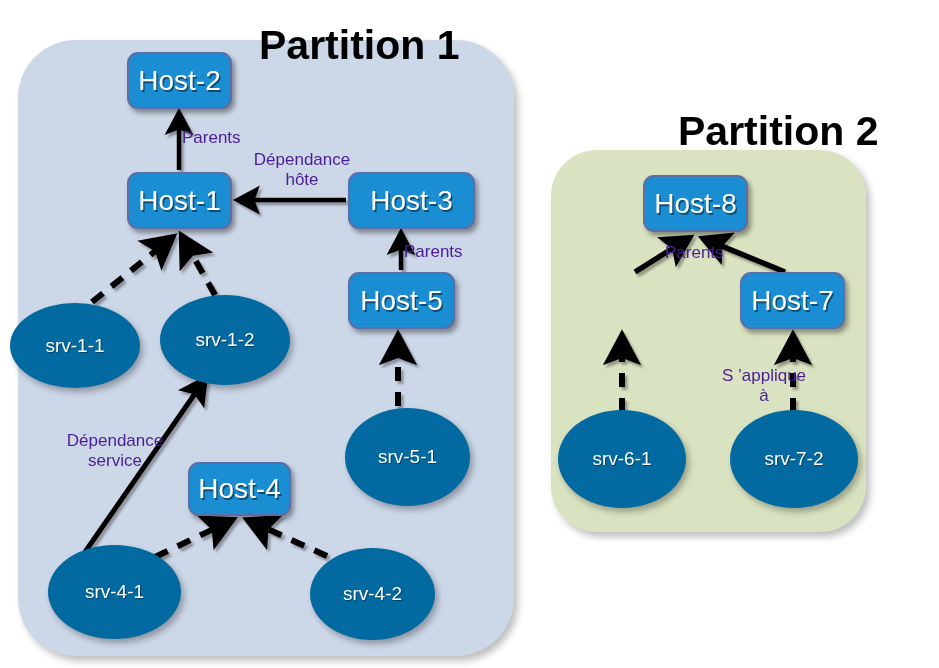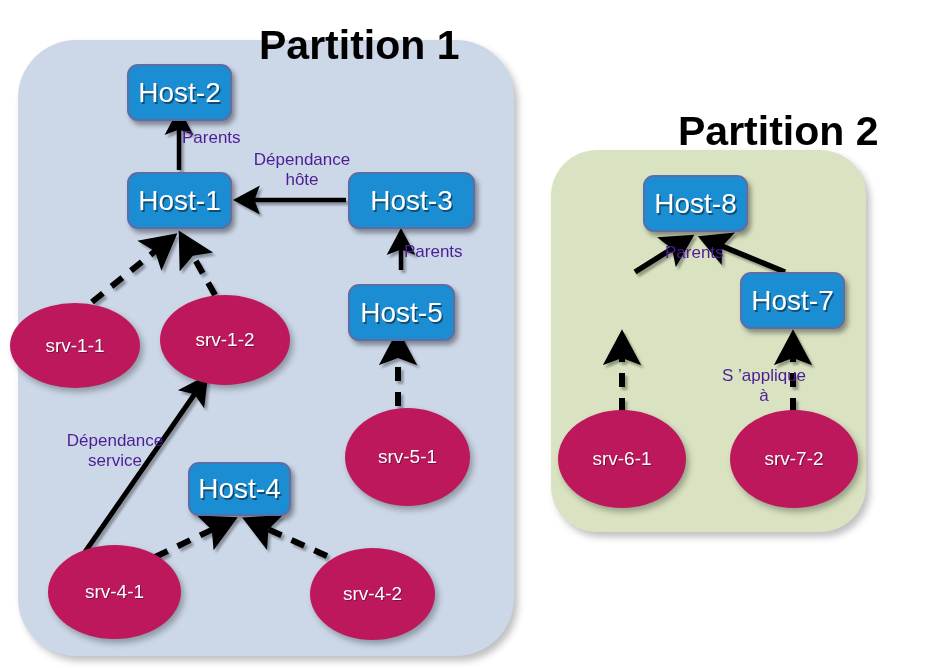--- a/index.html
+++ b/index.html
@@ -73,21 +73,21 @@
     justify-content: center;
     color: #ffffff;
     font-size: 28px;
     text-shadow: 1.5px 1.5px 0px rgba(0,0,0,0.45);
     box-sizing: border-box;
   }
 
   
   .service {
     position: absolute;
-    background: #be185d;
+    background: #0369a1;
     border-radius: 50%;
     box-shadow: 3px 4px 6px rgba(0,0,0,0.30);
     display: flex;
     align-items: center;
     justify-content: center;
     color: #ffffff;
     font-size: 19px;
     text-shadow: 1px 1px 0px rgba(0,0,0,0.35);
     box-sizing: border-box;
   }
@@ -147,30 +147,30 @@
 
       <line x1="622" y1="412" x2="622" y2="340" stroke="#000" stroke-width="6" stroke-dasharray="14,11" marker-end="url(#ah)"></line>
 
       <line x1="793" y1="412" x2="793" y2="340" stroke="#000" stroke-width="6" stroke-dasharray="14,11" marker-end="url(#ah)"></line>
     </g>
   </svg>
 
   <div class="partition-title" id="partition-1-title">Partition 1</div>
   <div class="partition-title" id="partition-2-title">Partition 2</div>
 
-  <div class="host" style="left:127px; top:52px; width:105px; height:57px;margin-top:12px;">
+  <div class="host" style="left:127px; top:52px; width:105px; height:57px;">
     <span>Host-2</span>
   </div>
   <div class="host" style="left:127px; top:172px; width:105px; height:57px;">
     <span>Host-1</span>
   </div>
   <div class="host" style="left:348px; top:172px; width:127px; height:57px;">
     <span>Host-3</span>
   </div>
-  <div class="host" style="left:348px; top:272px; width:107px; height:57px;margin-top:12px;">
+  <div class="host" style="left:348px; top:272px; width:107px; height:57px;">
     <span>Host-5</span>
   </div>
   <div class="host" style="left:188px; top:462px; width:103px; height:54px;">
     <span>Host-4</span>
   </div>
 
   <div class="service" style="left:10px; top:303px; width:130px; height:85px;">
     <span>srv-1-1</span>
   </div>
   <div class="service" style="left:160px; top:295px; width:130px; height:90px;">

